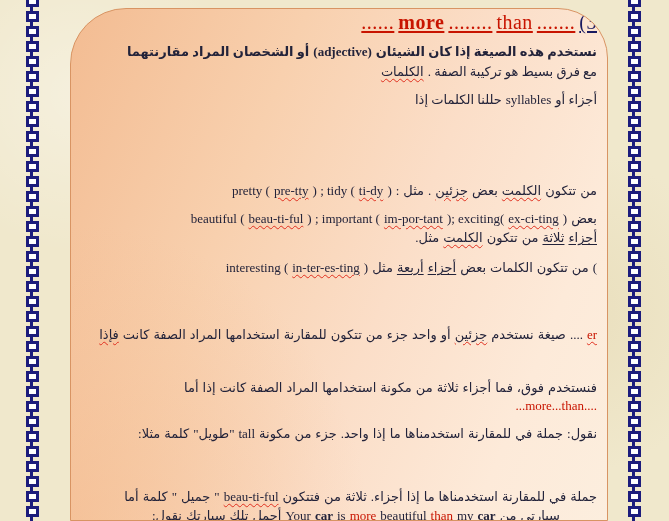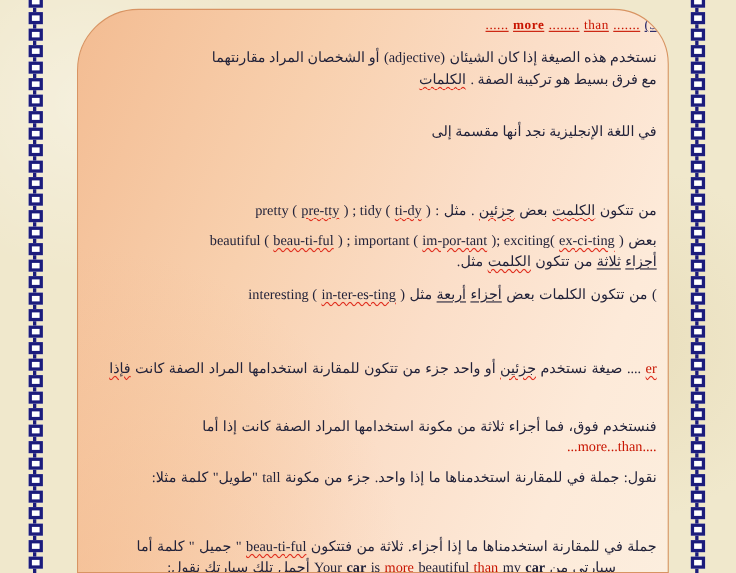--- a/index.html
+++ b/index.html
@@ -25,21 +25,21 @@
     box-sizing:border-box;border:1px solid #d89463;
     border-radius:56px 50px 0 0;
     background:
       radial-gradient(circle at 0% 100%, rgba(243,185,140,.55), transparent 40%),
       linear-gradient(112deg,#f3bc92 0%,#f8d0ae 32%,#fbdec8 58%,#fdead9 82%,#fceede 100%);
     overflow:hidden;z-index:1;
     font-size:13px;color:#23233a;
   }
   .line{position:absolute;white-space:nowrap;direction:ltr;line-height:18px;}
   .line bdi{margin:0 2px;}
-  .t15{font-size:12px;letter-spacing:.5px;margin-left:25px;}
+  .t15{font-size:20px;letter-spacing:.5px;margin-left:25px;}
   .red{color:#c81400;}
   .navy{color:#191960;}
   .b{font-weight:bold;}
   .u{text-decoration:underline;text-underline-offset:2px;}
   .sq{text-decoration:underline;text-decoration-style:wavy;text-decoration-color:#e03020;text-decoration-thickness:1px;text-underline-offset:2px;}
   .red.sq{text-decoration-color:#e03020;}
   .en{}
 </style>
 </head>
 <body>
@@ -76,23 +76,23 @@
     <div class="cell"></div>
     <div class="cell"></div>
     <div class="cell"></div>
     <div class="cell"></div>
     <div class="cell"></div>
     <div class="cell"></div>
     <div class="cell"></div>
   </div>
 <div class="sheet">
     <div class="line t15" style="top: 4px; right: 8px;"><bdi dir="auto" class="red u">......</bdi><bdi dir="auto" class="red u b">more</bdi><bdi dir="auto" class="red u">........</bdi><bdi dir="auto" class="red u">than</bdi><bdi dir="auto" class="red u">.......</bdi><bdi dir="auto" class="navy u">(3</bdi></div>
-    <div class="line" style="top: 34px; right: 8px;"><bdi dir="auto">أو الشخصان المراد مقارنتهما</bdi><bdi dir="auto" class="en">(adjective)</bdi><bdi dir="auto">نستخدم هذه الصيغة إذا كان الشيئان</bdi></div>
+    <div class="line" style="top: 34px; right: 8px; font-weight: bold;"><bdi dir="auto">أو الشخصان المراد مقارنتهما</bdi><bdi dir="auto" class="en">(adjective)</bdi><bdi dir="auto">نستخدم هذه الصيغة إذا كان الشيئان</bdi></div>
     <div class="line" style="top: 54px; right: 8px;"><bdi dir="auto" class="sq">الكلمات</bdi><bdi dir="auto">مع فرق بسيط هو تركيبة الصفة .</bdi></div>
-    <div class="line" style="top: 102px; right: 8px;"><bdi dir="auto">في اللغة الإنجليزية نجد أنها مقسمة إلى</bdi></div>
+    <div class="line" style="top: 82px; right: 8px;"><bdi dir="auto">حللنا الكلمات  إذا</bdi><bdi dir="auto" class="en">syllables</bdi><bdi dir="auto">أجزاء أو</bdi></div>
     <div class="line" style="top: 173px; right: 8px;"><bdi dir="auto" class="en">pretty (</bdi><bdi dir="auto" class="en sq">pre-tty</bdi><bdi dir="auto" class="en">) ; tidy (</bdi><bdi dir="auto" class="en sq">ti-dy</bdi><bdi dir="auto" class="en">)</bdi><bdi dir="auto">:</bdi><bdi dir="auto">مثل</bdi><bdi dir="auto">.</bdi><bdi dir="auto" class="sq">جزئين</bdi><bdi dir="auto">بعض</bdi><bdi dir="auto" class="sq">الكلمت</bdi><bdi dir="auto">تتكون</bdi><bdi dir="auto">من</bdi></div>
     <div class="line" style="top: 220px; right: 8px;"><bdi dir="auto">مثل.</bdi><bdi dir="auto" class="sq">الكلمت</bdi><bdi dir="auto">تتكون</bdi><bdi dir="auto">من</bdi><bdi dir="auto" class="u">ثلاثة</bdi><bdi dir="auto" class="u">أجزاء</bdi></div>
     <div class="line" style="top: 201px; right: 8px;"><bdi dir="auto" class="en">beautiful (</bdi><bdi dir="auto" class="en sq">beau-ti-ful</bdi><bdi dir="auto" class="en">) ; important (</bdi><bdi dir="auto" class="en sq">im-por-tant</bdi><bdi dir="auto" class="en">); exciting(</bdi><bdi dir="auto" class="en sq">ex-ci-ting</bdi><bdi dir="auto" class="en">)</bdi><bdi dir="auto">بعض</bdi></div>
     <div class="line" style="top: 250px; right: 8px;"><bdi dir="auto" class="en">interesting (</bdi><bdi dir="auto" class="en sq">in-ter-es-ting</bdi><bdi dir="auto" class="en">)</bdi><bdi dir="auto">مثل</bdi><bdi dir="auto" class="u">أربعة</bdi><bdi dir="auto" class="u">أجزاء</bdi><bdi dir="auto">بعض</bdi><bdi dir="auto">الكلمات</bdi><bdi dir="auto">تتكون</bdi><bdi dir="auto">من</bdi><bdi dir="auto" class="en">(</bdi></div>
     <div class="line" style="top: 317px; right: 8px;"><bdi dir="auto" class="sq">فإذا</bdi><bdi dir="auto">كانت</bdi><bdi dir="auto">الصفة</bdi><bdi dir="auto">المراد</bdi><bdi dir="auto">استخدامها</bdi><bdi dir="auto">للمقارنة</bdi><bdi dir="auto">تتكون</bdi><bdi dir="auto">من</bdi><bdi dir="auto">جزء</bdi><bdi dir="auto">واحد</bdi><bdi dir="auto">أو</bdi><bdi dir="auto" class="sq">جزئين</bdi><bdi dir="auto">نستخدم</bdi><bdi dir="auto">صيغة</bdi><bdi dir="auto">....</bdi><bdi dir="auto" class="red sq">er</bdi></div>
     <div class="line" style="top: 370px; right: 8px;"><bdi dir="auto">أما</bdi><bdi dir="auto">إذا</bdi><bdi dir="auto">كانت</bdi><bdi dir="auto">الصفة</bdi><bdi dir="auto">المراد</bdi><bdi dir="auto">استخدامها</bdi><bdi dir="auto">مكونة</bdi><bdi dir="auto">من</bdi><bdi dir="auto">ثلاثة</bdi><bdi dir="auto">أجزاء</bdi><bdi dir="auto">فما</bdi><bdi dir="auto">فوق،</bdi><bdi dir="auto">فنستخدم</bdi></div>
     <div class="line" style="top: 388px; right: 8px;"><bdi dir="auto" class="red">...more...than....</bdi></div>
     <div class="line" style="top: 416px; right: 8px;"><bdi dir="auto">مثلا:</bdi><bdi dir="auto">كلمة</bdi><bdi dir="auto">"طويل"</bdi><bdi dir="auto" class="en">tall</bdi><bdi dir="auto">مكونة</bdi><bdi dir="auto">من</bdi><bdi dir="auto">جزء</bdi><bdi dir="auto">واحد.</bdi><bdi dir="auto">إذا</bdi><bdi dir="auto">ما</bdi><bdi dir="auto">استخدمناها</bdi><bdi dir="auto">للمقارنة</bdi><bdi dir="auto">في</bdi><bdi dir="auto">جملة</bdi><bdi dir="auto">نقول:</bdi></div>
     <div class="line" style="top: 479px; right: 8px;"><bdi dir="auto">أما</bdi><bdi dir="auto">كلمة</bdi><bdi dir="auto">"</bdi><bdi dir="auto">جميل</bdi><bdi dir="auto">"</bdi><bdi dir="auto" class="en sq">beau-ti-ful</bdi><bdi dir="auto">فتتكون</bdi><bdi dir="auto">من</bdi><bdi dir="auto">ثلاثة</bdi><bdi dir="auto">أجزاء.</bdi><bdi dir="auto">إذا</bdi><bdi dir="auto">ما</bdi><bdi dir="auto">استخدمناها</bdi><bdi dir="auto">للمقارنة</bdi><bdi dir="auto">في</bdi><bdi dir="auto">جملة</bdi></div>
     <div class="line" style="top: 498px; right: 45px;"><bdi dir="auto">نقول:</bdi><bdi dir="auto">سيارتك</bdi><bdi dir="auto">تلك</bdi><bdi dir="auto">أجمل</bdi><bdi dir="auto" class="en">Your</bdi><bdi dir="auto" class="en b">car</bdi><bdi dir="auto" class="en">is</bdi><bdi dir="auto" class="red">more</bdi><bdi dir="auto" class="en">beautiful</bdi><bdi dir="auto" class="red">than</bdi><bdi dir="auto" class="en">my</bdi><bdi dir="auto" class="en b">car</bdi><bdi dir="auto">من</bdi><bdi dir="auto">سيارتي</bdi></div>

